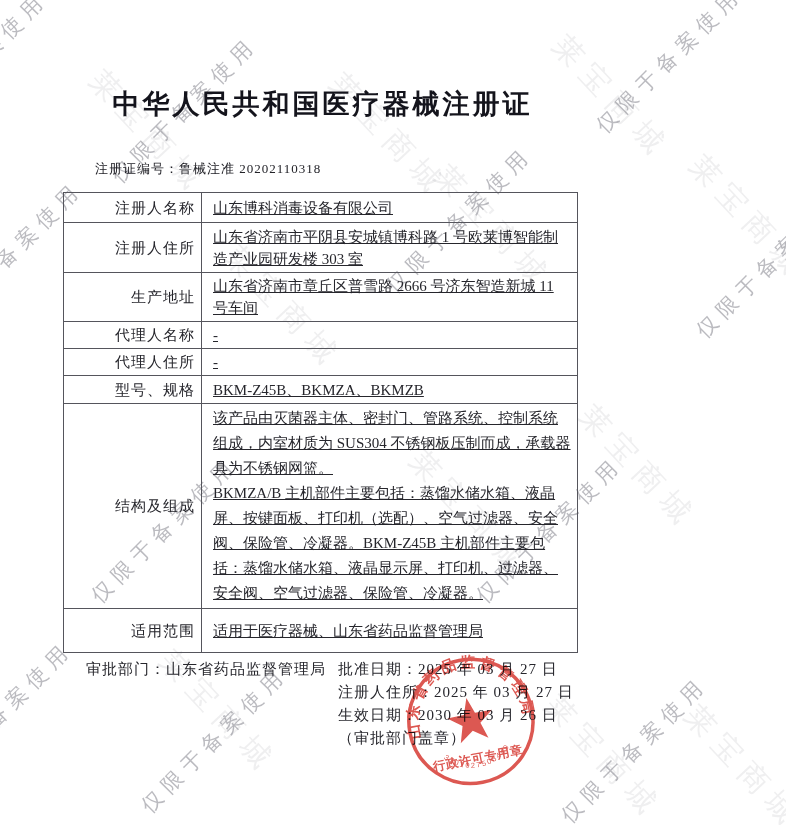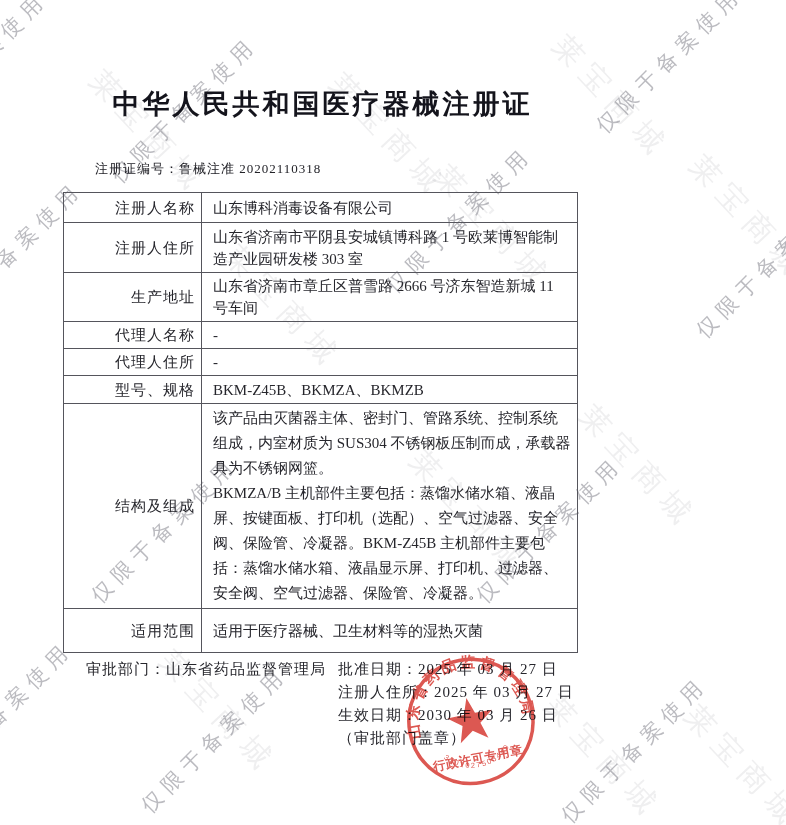--- a/index.html
+++ b/index.html
@@ -56,21 +56,21 @@
     border:1px solid #55555c;
     padding:2px 6px;
     vertical-align:middle;
     line-height:22px;
   }
   table.cert td.lbl{
     width:125px;
     text-align:right;
     letter-spacing:1px;
   }
-  table.cert td.val{padding-left:11px;}
+  table.cert td.val{padding-left:11px;text-decoration:underline;}
   table.cert td.pre{white-space:pre-wrap;line-height:25px;}
   tr.r1{height:30px}tr.r2{height:50px}tr.r3{height:30px}tr.r4{height:27px}
   tr.r5{height:27px}tr.r6{height:28px}tr.r7{height:28px}tr.r8{height:126px}
   tr.r9{height:44px}tr.r10{height:27px}tr.r11{height:26px}tr.r12{height:26px}
   
   .footer-left{
     position:absolute;left:86px;top:660px;
     font-size:15px;letter-spacing:1px;
   }
   .footer-right{
@@ -150,21 +150,21 @@
       <td class="lbl">型号、规格</td>
       <td class="val">BKM-Z45B、BKMZA、BKMZB</td>
     </tr>
     <tr class="r8">
       <td class="lbl">结构及组成</td>
       <td class="val pre">该产品由灭菌器主体、密封门、管路系统、控制系统组成，内室材质为 SUS304 不锈钢板压制而成，承载器具为不锈钢网篮。
 BKMZA/B 主机部件主要包括：蒸馏水储水箱、液晶屏、按键面板、打印机（选配）、空气过滤器、安全阀、保险管、冷凝器。BKM-Z45B 主机部件主要包括：蒸馏水储水箱、液晶显示屏、打印机、过滤器、安全阀、空气过滤器、保险管、冷凝器。</td>
     </tr>
     <tr class="r9">
       <td class="lbl">适用范围</td>
-      <td class="val">适用于医疗器械、卫生材料等的湿热灭菌</td>
+      <td class="val">适用于医疗器械、山东省药品监督管理局</td>
     </tr>
   </tbody>
     </table>
 
   <div class="footer-left">
     <span>审批部门：</span><span>山东省药品监督管理局</span>
   </div>
 
   <div class="footer-right">
     <div class="fline">

